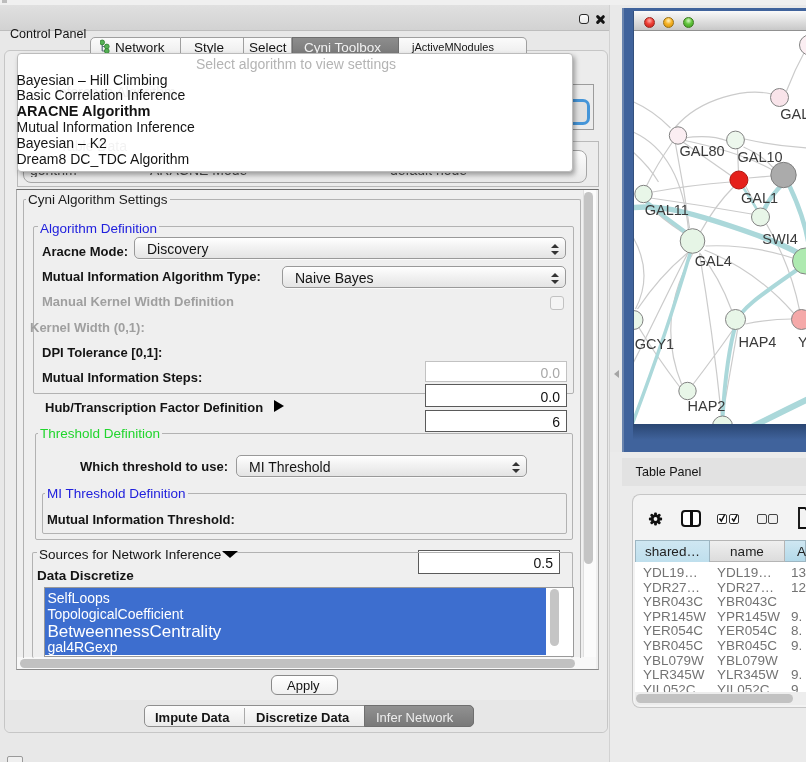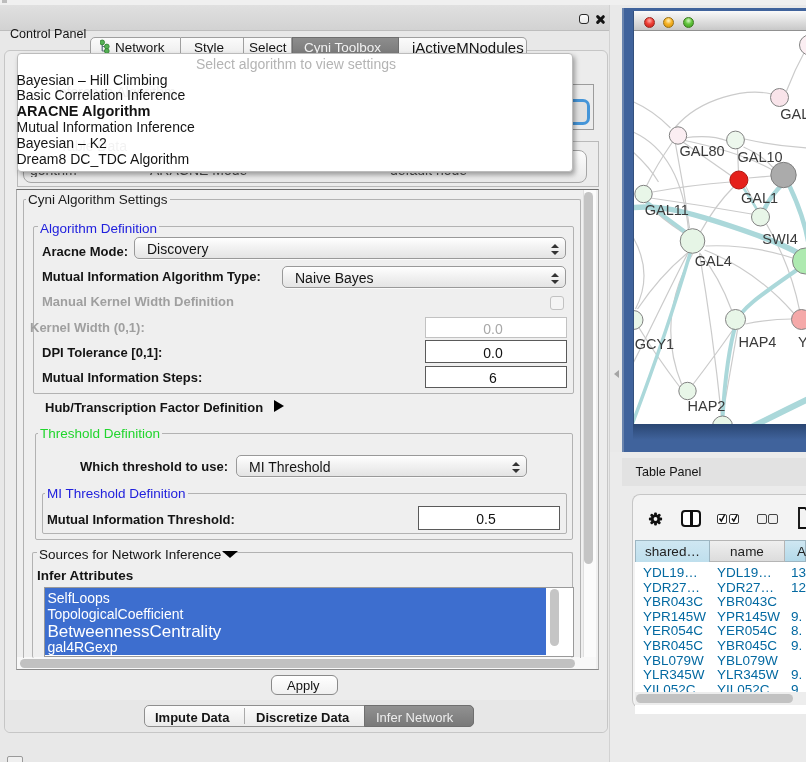--- a/index.html
+++ b/index.html
@@ -9,21 +9,21 @@
 .lbl { position:absolute; font-size:13px; color:#141414; white-space:nowrap; line-height:13px; }
 .b { font-weight:bold; }
 .gray { color:#9f9f9f; }
 .combo { position:absolute; border:1px solid #999; border-radius:5px;
   background:linear-gradient(#ffffff,#f2f2f2 45%,#e4e4e4); box-shadow:0 1px 0 rgba(255,255,255,.7);
   font-size:14px; color:#141414; }
 .combo .ct { position:absolute; left:12px; top:4px; line-height:14px; }
 .arr { position:absolute; right:6px; width:8px; }
 .arr .up { width:0;height:0;border-left:4px solid transparent;border-right:4px solid transparent;border-bottom:4.5px solid #333; position:absolute; top:6px;}
 .arr .dn { width:0;height:0;border-left:4px solid transparent;border-right:4px solid transparent;border-top:4.5px solid #333; position:absolute; top:13px;}
-.field { position:absolute; background:#fff; font-size:14px; text-align:center; line-height:14px; }
+.field { position:absolute; background:#fff; font-size:14px; text-align:right; line-height:14px;margin-top:44px; }
 .group { position:absolute; border:1px solid #b2b2b2; border-radius:2px; }
 .gtitle { position:absolute; font-size:13.5px; line-height:13.5px; background:#efefef; padding:0 2px; }
 </style>
 </head>
 <body>
 
 <div class="abs" style="left:0;top:0;width:806px;height:5px;background:#f0f0f0;"></div>
 <div class="abs" style="left:2px;top:0;width:5px;height:3px;background:#bdbdbd;"></div>
 
 <div class="abs" style="left:0;top:5px;width:610px;height:757px;background:#e8e8e8;"></div>
@@ -48,21 +48,21 @@
   <svg class="abs" style="left:10px;top:2px;" width="11" height="15" viewBox="0 0 11 15">
     <path d="M2.2 5 L2.2 12 M2.2 7.5 L5.5 7.5 M2.2 12 L5.5 12" stroke="#5a6d7d" stroke-width="1.2" fill="none"></path>
     <circle cx="2.2" cy="3.4" r="2.4" fill="#55b155" stroke="#2c7d2c" stroke-width="0.8"></circle>
     <circle cx="6.8" cy="7.5" r="2.4" fill="#55b155" stroke="#2c7d2c" stroke-width="0.8"></circle>
     <circle cx="6.8" cy="12" r="2.4" fill="#55b155" stroke="#2c7d2c" stroke-width="0.8"></circle>
   </svg>
   <div class="lbl" style="left:25px;top:4px;font-size:13.5px;">Network</div>
   <div class="lbl" style="left:104px;top:4px;font-size:13.5px;">Style</div>
   <div class="lbl" style="left:159px;top:4px;font-size:13.5px;">Select</div>
   <div class="lbl" style="left:214px;top:4px;color:#f2f2f2;font-size:13.5px;">Cyni Toolbox</div>
-  <div class="lbl" style="left:322px;top:4px;font-size:15px;">jActiveMNodules</div>
+  <div class="lbl" style="left:322px;top:4px;font-size:11px;">jActiveMNodules</div>
 </div>
 
 <div class="abs" style="left:17px;top:141px;width:582px;height:46px;border:1px solid #b9b9b9;background:#ececec;"></div>
 <div class="abs" style="left:23px;top:150px;width:564px;height:33px;border:1px solid #a6a6a6;border-radius:8px;background:linear-gradient(#fdfdfd,#e8e8e8);"></div>
 <div class="abs" style="left:560px;top:84px;width:34px;height:46px;border:1px solid #9c9c9c;background:#ececec;"></div>
 <div class="abs" style="left:566px;top:99px;width:24px;height:26px;border:3px solid #4595d8;border-radius:7px;background:#e0e0e0;"></div>
 
 <div class="abs" style="left:30px;top:172.5px;width:530px;height:4.5px;overflow:hidden;">
   <div class="abs" style="left:0;top:-10.5px;font-size:14px;color:#4a4a4a;white-space:nowrap;">gorithm</div>
   <div class="abs" style="left:120px;top:-10.5px;font-size:14px;color:#4a4a4a;white-space:nowrap;">ARACNE Mode</div>
@@ -133,21 +133,21 @@
     </div>
 </div>
 <div class="group" style="left:42px;top:493px;width:525px;height:41px;"></div>
 <div class="gtitle" style="left:45px;top:487px;color:#2121dd;">MI Threshold Definition</div>
 <div class="lbl b" style="left:47px;top:513px;">Mutual Information Threshold:</div>
 <div class="field" style="left:418px;top:506px;width:142px;height:24px;border:1.5px solid #5a5a5a;color:#111;padding:5px 6px 0 0;">0.5</div>
 
 <div class="group" style="left:32px;top:552px;width:541px;height:106px;border-bottom:none;"></div>
 <div class="gtitle" style="left:37px;top:548px;color:#141414;">Sources for Network Inference</div>
 <div class="abs" style="left:222px;top:551px;width:0;height:0;border-left:8px solid transparent;border-right:8px solid transparent;border-top:7px solid #000;"></div>
-<div class="lbl b" style="left:37px;top:569px;font-size:13.5px;">Infer Attributes</div>
+<div class="lbl b" style="left:37px;top:569px;font-size:13.5px;">Data Discretize</div>
 
 <div class="abs" style="left:44px;top:587px;width:530px;height:69.5px;background:#fff;border:1px solid #9a9a9a;"></div>
 <div class="abs" style="left:45px;top:588px;width:500.5px;height:66.5px;background:#3d6ecf;"></div>
 <div class="lbl" style="left:47.5px;top:592px;color:#fff;font-size:14px;">SelfLoops</div>
 <div class="lbl" style="left:47.5px;top:608.3px;color:#fff;font-size:14px;">TopologicalCoefficient</div>
 <div class="lbl" style="left:47.5px;top:624.6px;color:#fff;font-size:17px;">BetweennessCentrality</div>
 <div class="lbl" style="left:47.5px;top:640.9px;color:#fff;font-size:14px;">gal4RGexp</div>
 <div class="abs" style="left:549.5px;top:589px;width:9px;height:57px;background:#c5c5c5;border-radius:4.5px;"></div>
 
 <div class="abs" style="left:271px;top:675px;width:66.5px;height:20px;border:1px solid #8a8a8a;border-radius:6px;background:linear-gradient(#ffffff,#f0f0f0);"></div>
@@ -283,21 +283,21 @@
 <div class="abs" style="left:756.5px;top:514px;width:10px;height:10px;border:1.5px solid #444;border-radius:2px;background:#efefef;"></div>
 <div class="abs" style="left:768px;top:514px;width:10px;height:10px;border:1.5px solid #444;border-radius:2px;background:#efefef;"></div>
 <svg class="abs" style="left:797.5px;top:507px;" width="10" height="22" viewBox="0 0 10 22">
   <path d="M1 1 L7 1 L10 4.5 L10 21 L1 21 Z" fill="none" stroke="#111" stroke-width="1.9"></path>
 </svg>
 
 <div class="abs" style="left:635px;top:539.5px;width:75px;height:38px;background:linear-gradient(#cfe7f2,#b3d9e9);border:1px solid #9db6c2;font-size:13.5px;color:#222;text-align:center;line-height:21px;">shared…</div>
 <div class="abs" style="left:710px;top:539.5px;width:75px;height:22.5px;background:linear-gradient(#efefef,#dcdcdc);border:1px solid #b5b5b5;border-left:none;font-size:13.5px;color:#222;text-align:center;line-height:21px;">name</div>
 <div class="abs" style="left:785px;top:539.5px;width:21px;height:22.5px;background:linear-gradient(#cfe7f2,#b3d9e9);border:1px solid #9db6c2;border-left:none;font-size:13.5px;color:#222;padding:3px 0 0 12px;">A</div>
 
-<div class="abs" style="left:635px;top:562px;width:171px;height:152px;background:#fff;overflow:hidden;font-size:13.5px;color:#0369a1;">
+<div class="abs" style="left:635px;top:562px;width:171px;height:132px;background:#fff;overflow:hidden;font-size:13.5px;color:#737373;">
   <div style="position:absolute;left:8px;top:3px;">YDL19…</div>
     <div style="position:absolute;left:82px;top:3px;">YDL19…</div>
     <div style="position:absolute;left:156px;top:3px;">13</div>
   <div style="position:absolute;left:8px;top:17.6px;">YDR27…</div>
     <div style="position:absolute;left:82px;top:17.6px;">YDR27…</div>
     <div style="position:absolute;left:156px;top:17.6px;">12</div>
   <div style="position:absolute;left:8px;top:32.2px;">YBR043C</div>
     <div style="position:absolute;left:82px;top:32.2px;">YBR043C</div>
   <div style="position:absolute;left:8px;top:46.8px;">YPR145W</div>
     <div style="position:absolute;left:82px;top:46.8px;">YPR145W</div>

